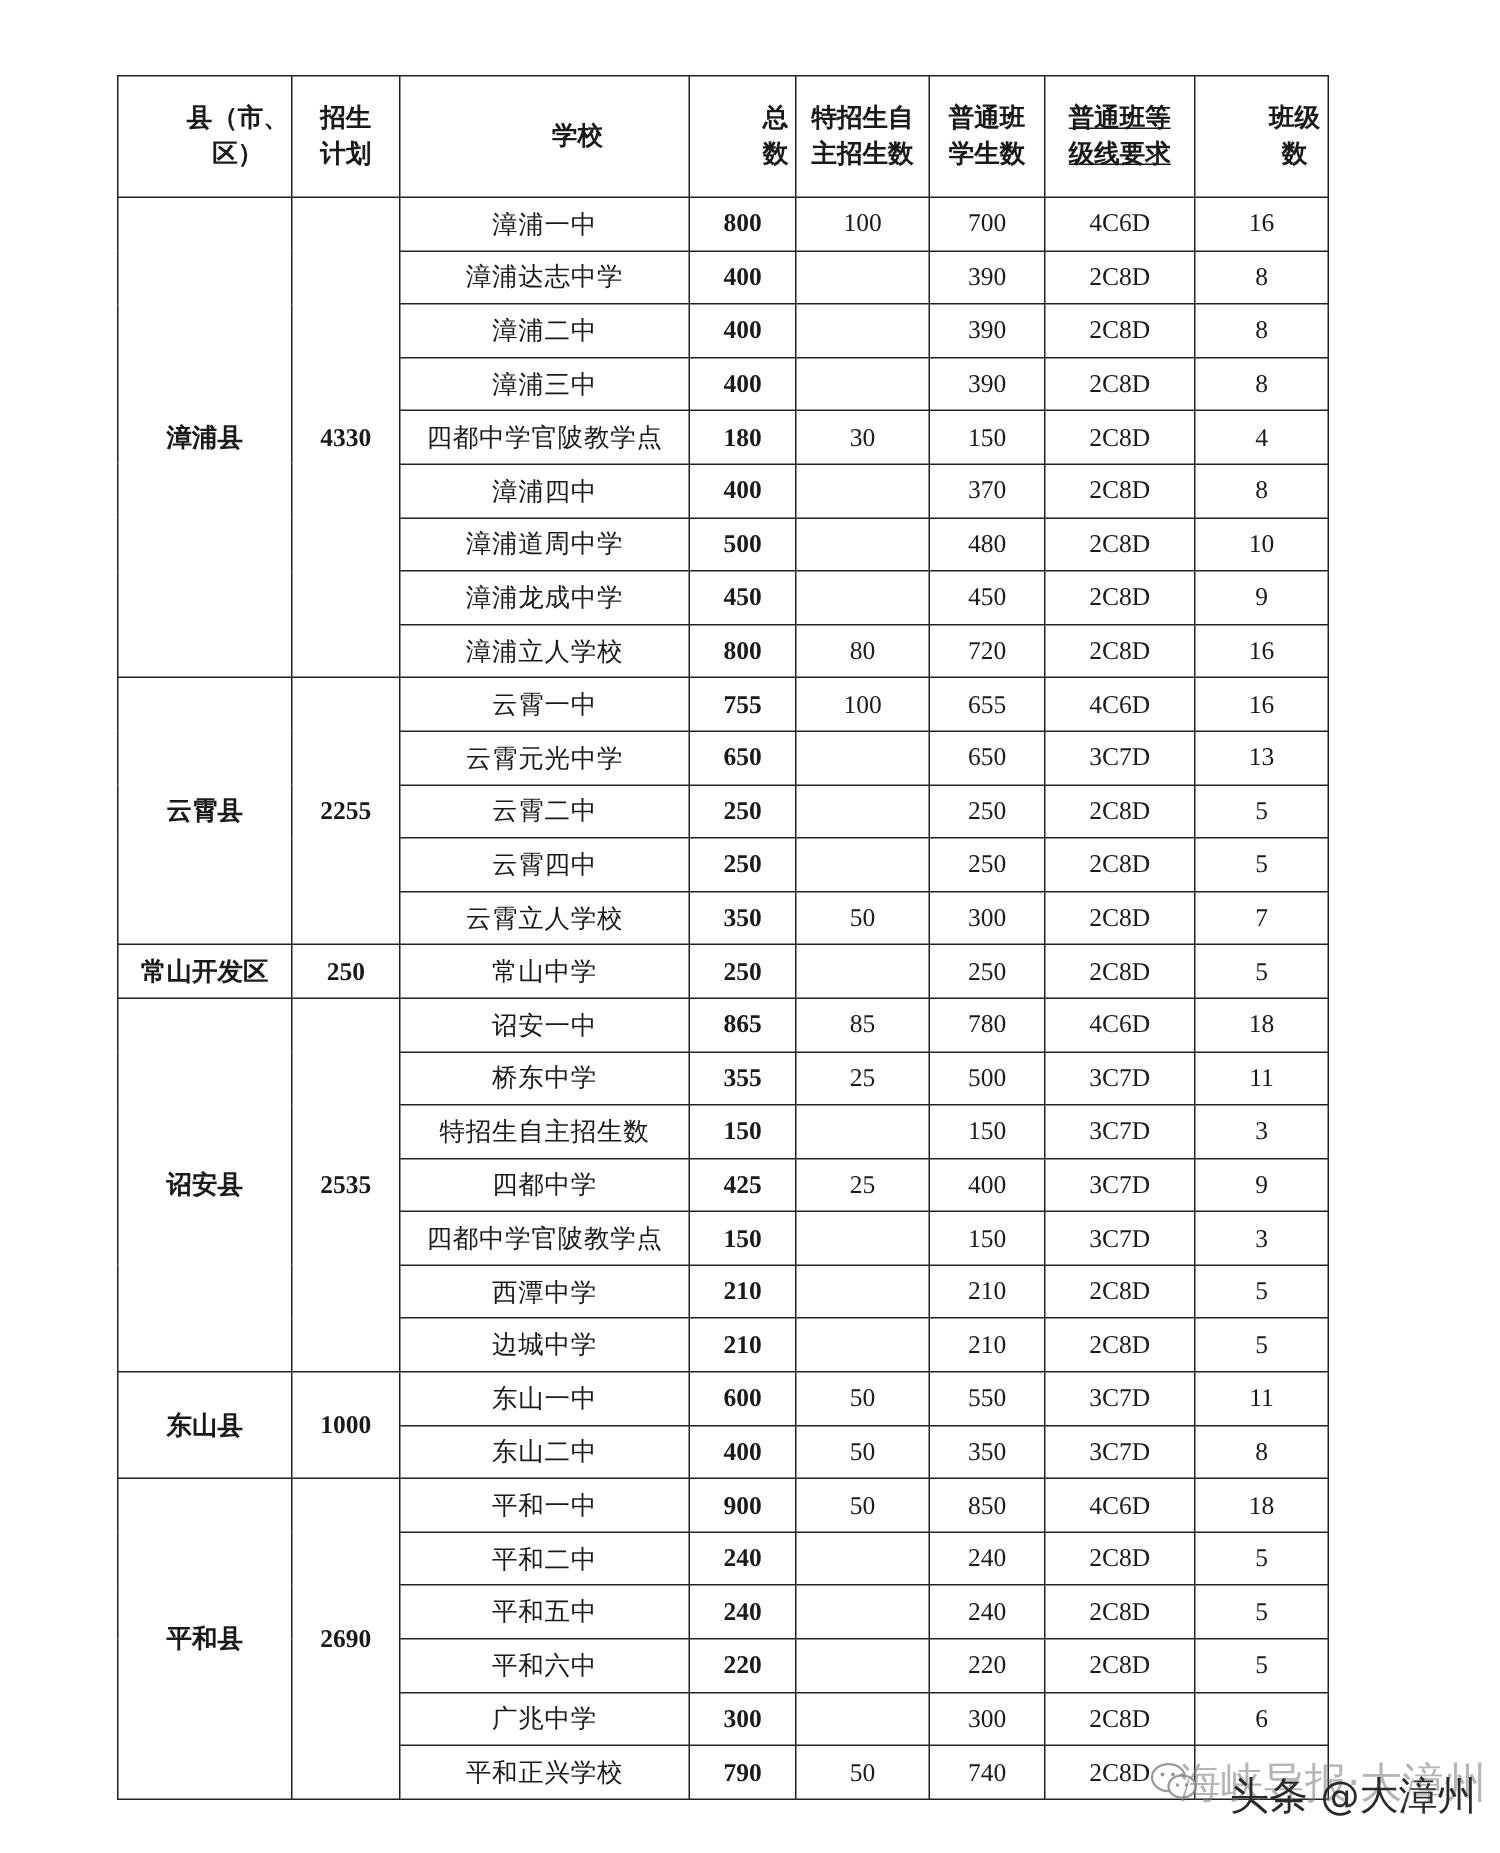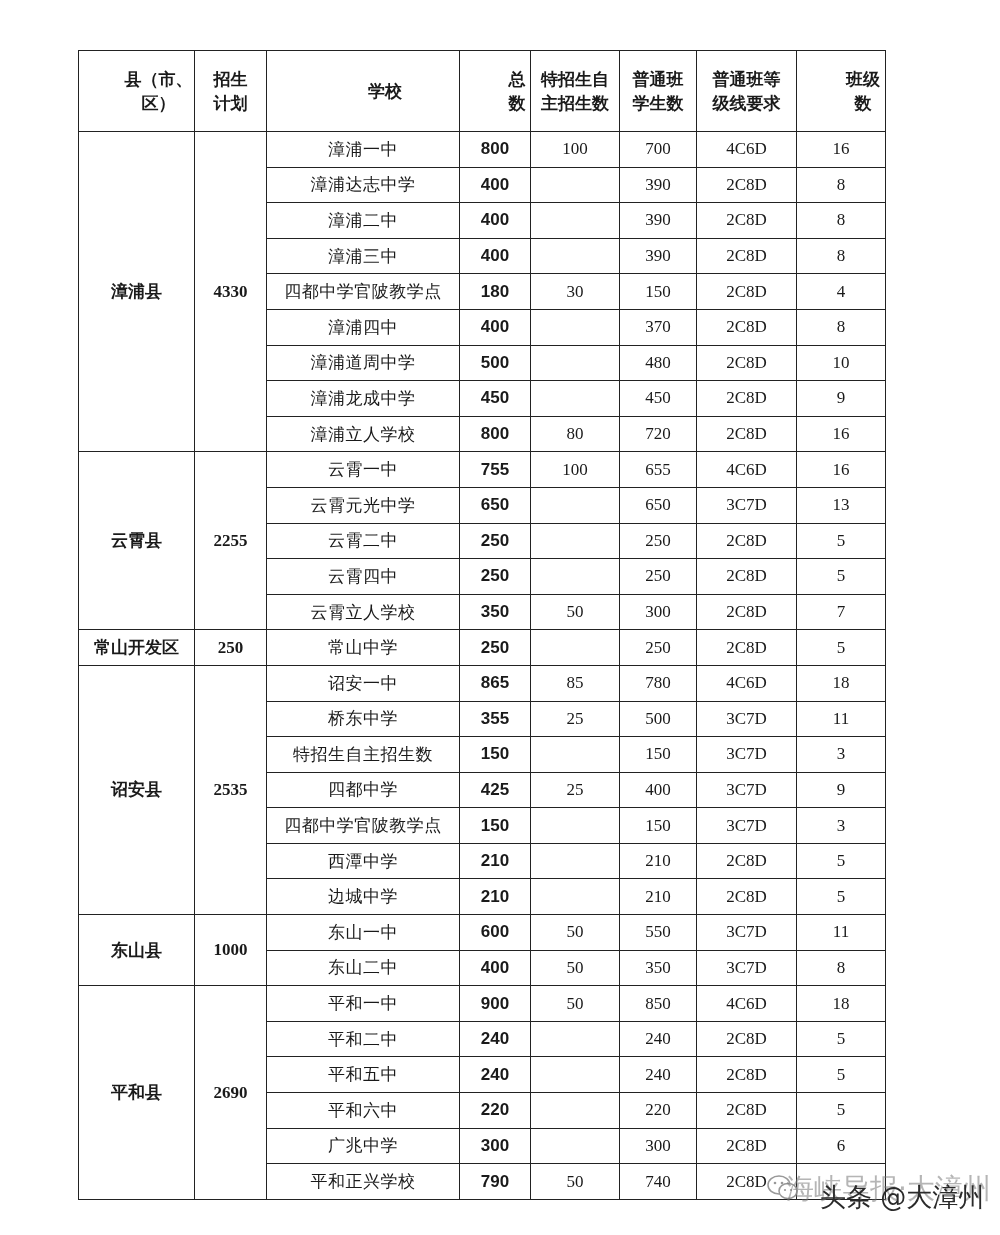--- a/index.html
+++ b/index.html
@@ -6,21 +6,21 @@
   body { width:1000px; height:1235px; position:relative; overflow:hidden;
          font-family:"DejaVu Serif","Liberation Serif",serif; color:#1a1a1a; }
   table.main { position:absolute; left:78px; top:50px; border-collapse:collapse;
                table-layout:fixed; width:807px; }
   table.main td, table.main th { border:1.5px solid #222; text-align:center; vertical-align:middle;
                padding:0; overflow:hidden; white-space:nowrap; }
   table.main th { height:80px; font-family:"DejaVu Sans","Liberation Sans",sans-serif;
                   font-weight:bold; font-size:17px; line-height:24px; white-space:normal;padding-left:44px; }
   table.main td { height:34.6px; font-size:17px; }
   td.county, td.plan { font-family:Liberation Serif, serif; font-weight:bold; font-size:17px; }
-  td.total { font-family:Liberation Sans, sans-serif; font-weight:bold; font-size:18px; }
+  td.total { font-family:Liberation Serif, serif; font-weight:bold; font-size:18px; }
   td.school { font-size:18px; letter-spacing:0.5px; }
   td.num { font-family:"Liberation Serif","DejaVu Serif",serif; font-size:18px; }
   td.grade { font-family:"Liberation Serif","DejaVu Serif",serif; font-size:17px; }
   .col-left { border-left-color:#888 !important; }
   .watermark { position:absolute; left:766px; top:1178px; font-family:"DejaVu Sans","Liberation Sans",sans-serif;
                font-size:26px; color:#333; white-space:nowrap; }
   .watermark .ghost { position:absolute; left:20px; top:-8px; color:rgba(120,120,120,0.55); font-size:28px; }
   .watermark .main-text { position:relative; left:54px; top:2px; color:#2a2a2a; }
   .wechat-icon { position:absolute; left:0; top:-4px; width:34px; height:28px; }
 </style>
@@ -39,21 +39,21 @@
       <col style="width:89px">
   </colgroup>
   <thead>
     <tr>
       <th>县（市、区）</th>
       <th class="col-left" style="padding:0 16px;"><span>招生计划</span></th>
       <th class="col-left">学校</th>
       <th>总数</th>
       <th style="padding:0 8px;"><span>特招生自主招生数</span></th>
       <th style="padding:0 6px;"><span>普通班学生数</span></th>
-      <th style="padding:0 8px;"><span>普通班等级线要求</span></th>
+      <th style="padding:0 8px;text-decoration:underline;"><span>普通班等级线要求</span></th>
       <th>班级数</th>
     </tr>
   </thead>
   <tbody id="tbody">
       <tr>
         <td class="county" rowspan="9">漳浦县</td>
         <td class="plan col-left" rowspan="9">4330</td>
         <td class="school col-left">漳浦一中</td>
         <td class="total">800</td>
         <td class="num">100</td>

